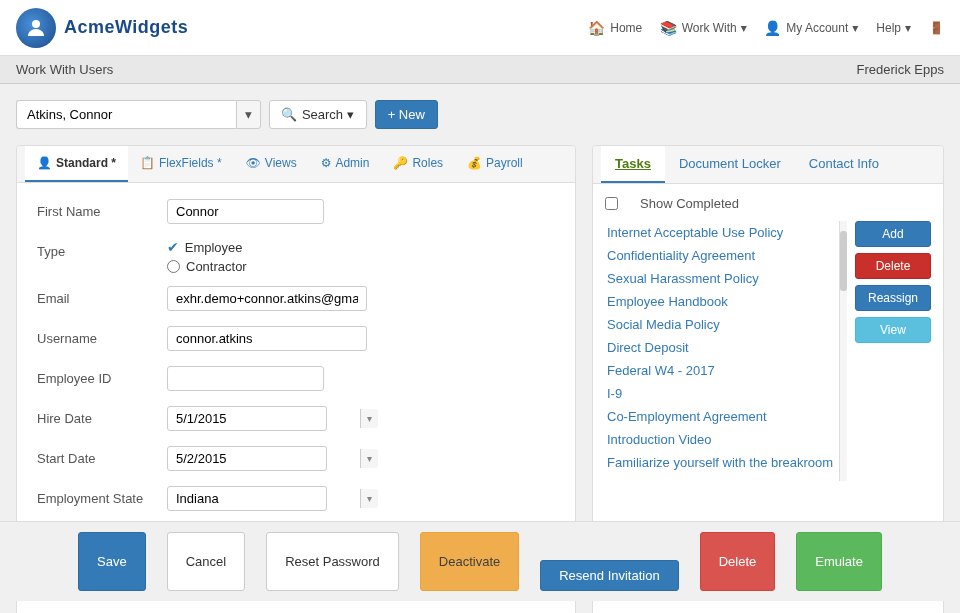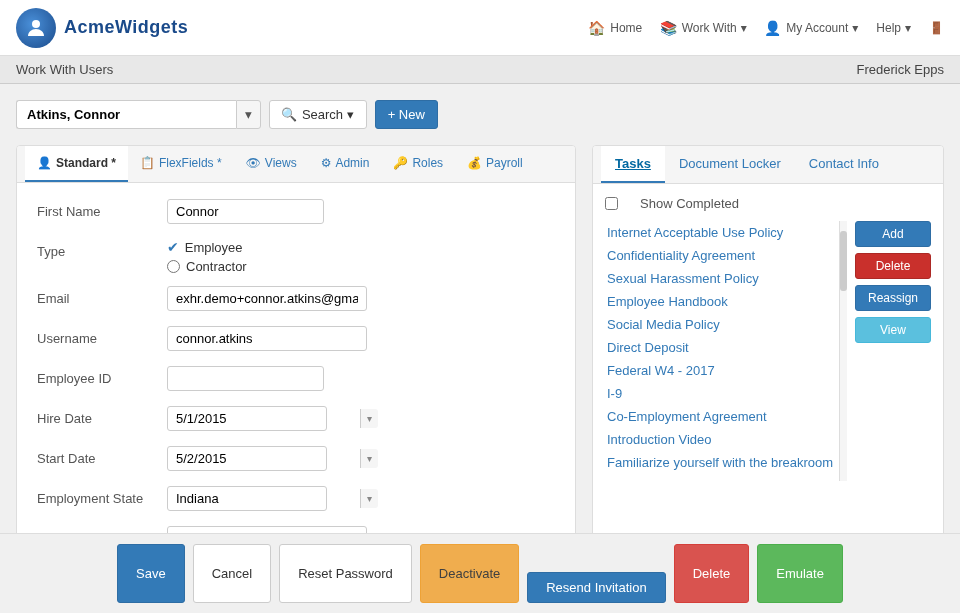--- a/index.html
+++ b/index.html
@@ -67,21 +67,20 @@
     }
     .search-input {
       border: 1px solid #ccc;
       padding: 6px 10px;
       font-size: 13px;
       width: 220px;
       border-right: none;
       border-radius: 3px 0 0 3px;
       outline: none;
       background: #fff;
-      font-weight: bold;
     }
     .search-dropdown-btn {
       border: 1px solid #ccc;
       background: #f5f5f5;
       padding: 6px 8px;
       cursor: pointer;
       border-radius: 0 3px 3px 0;
       color: #555;
     }
     .btn-search {
@@ -216,21 +215,21 @@
     .right-tab {
       padding: 10px 14px;
       font-size: 13px;
       cursor: pointer;
       color: #337ab7;
       border-bottom: 2px solid transparent;
     }
     .right-tab.active {
       background: #fff;
       border-bottom: 2px solid #337ab7;
-      color: #0369a1;
+      color: #4d7c0f;
       font-weight: bold;
       text-decoration: underline;
     }
     .right-content {
       padding: 12px;
       flex: 1;
       overflow: hidden;
     }
     .show-completed {
       display: flex; align-items: center; gap: 22px;
@@ -274,23 +273,23 @@
     .btn-reassign { background: #337ab7; border-color: #2e6da4; color: #fff; }
     .btn-view { background: #5bc0de; border-color: #46b8da; color: #fff; }
 
     
     .footer {
       background: #f0f0f0;
       border-top: 1px solid #ddd;
       padding: 10px 16px;
       display: flex;
       justify-content: center;
-      gap: 8px;
+      gap: 21px;
       position: fixed;
-      bottom: 0;
+      bottom: 12px;
       left: 0;
       right: 0;
     }
     .btn-footer {
       padding: 7px 18px;
       font-size: 13px;
       border-radius: 3px;
       cursor: pointer;
       border: 1px solid;
     }

